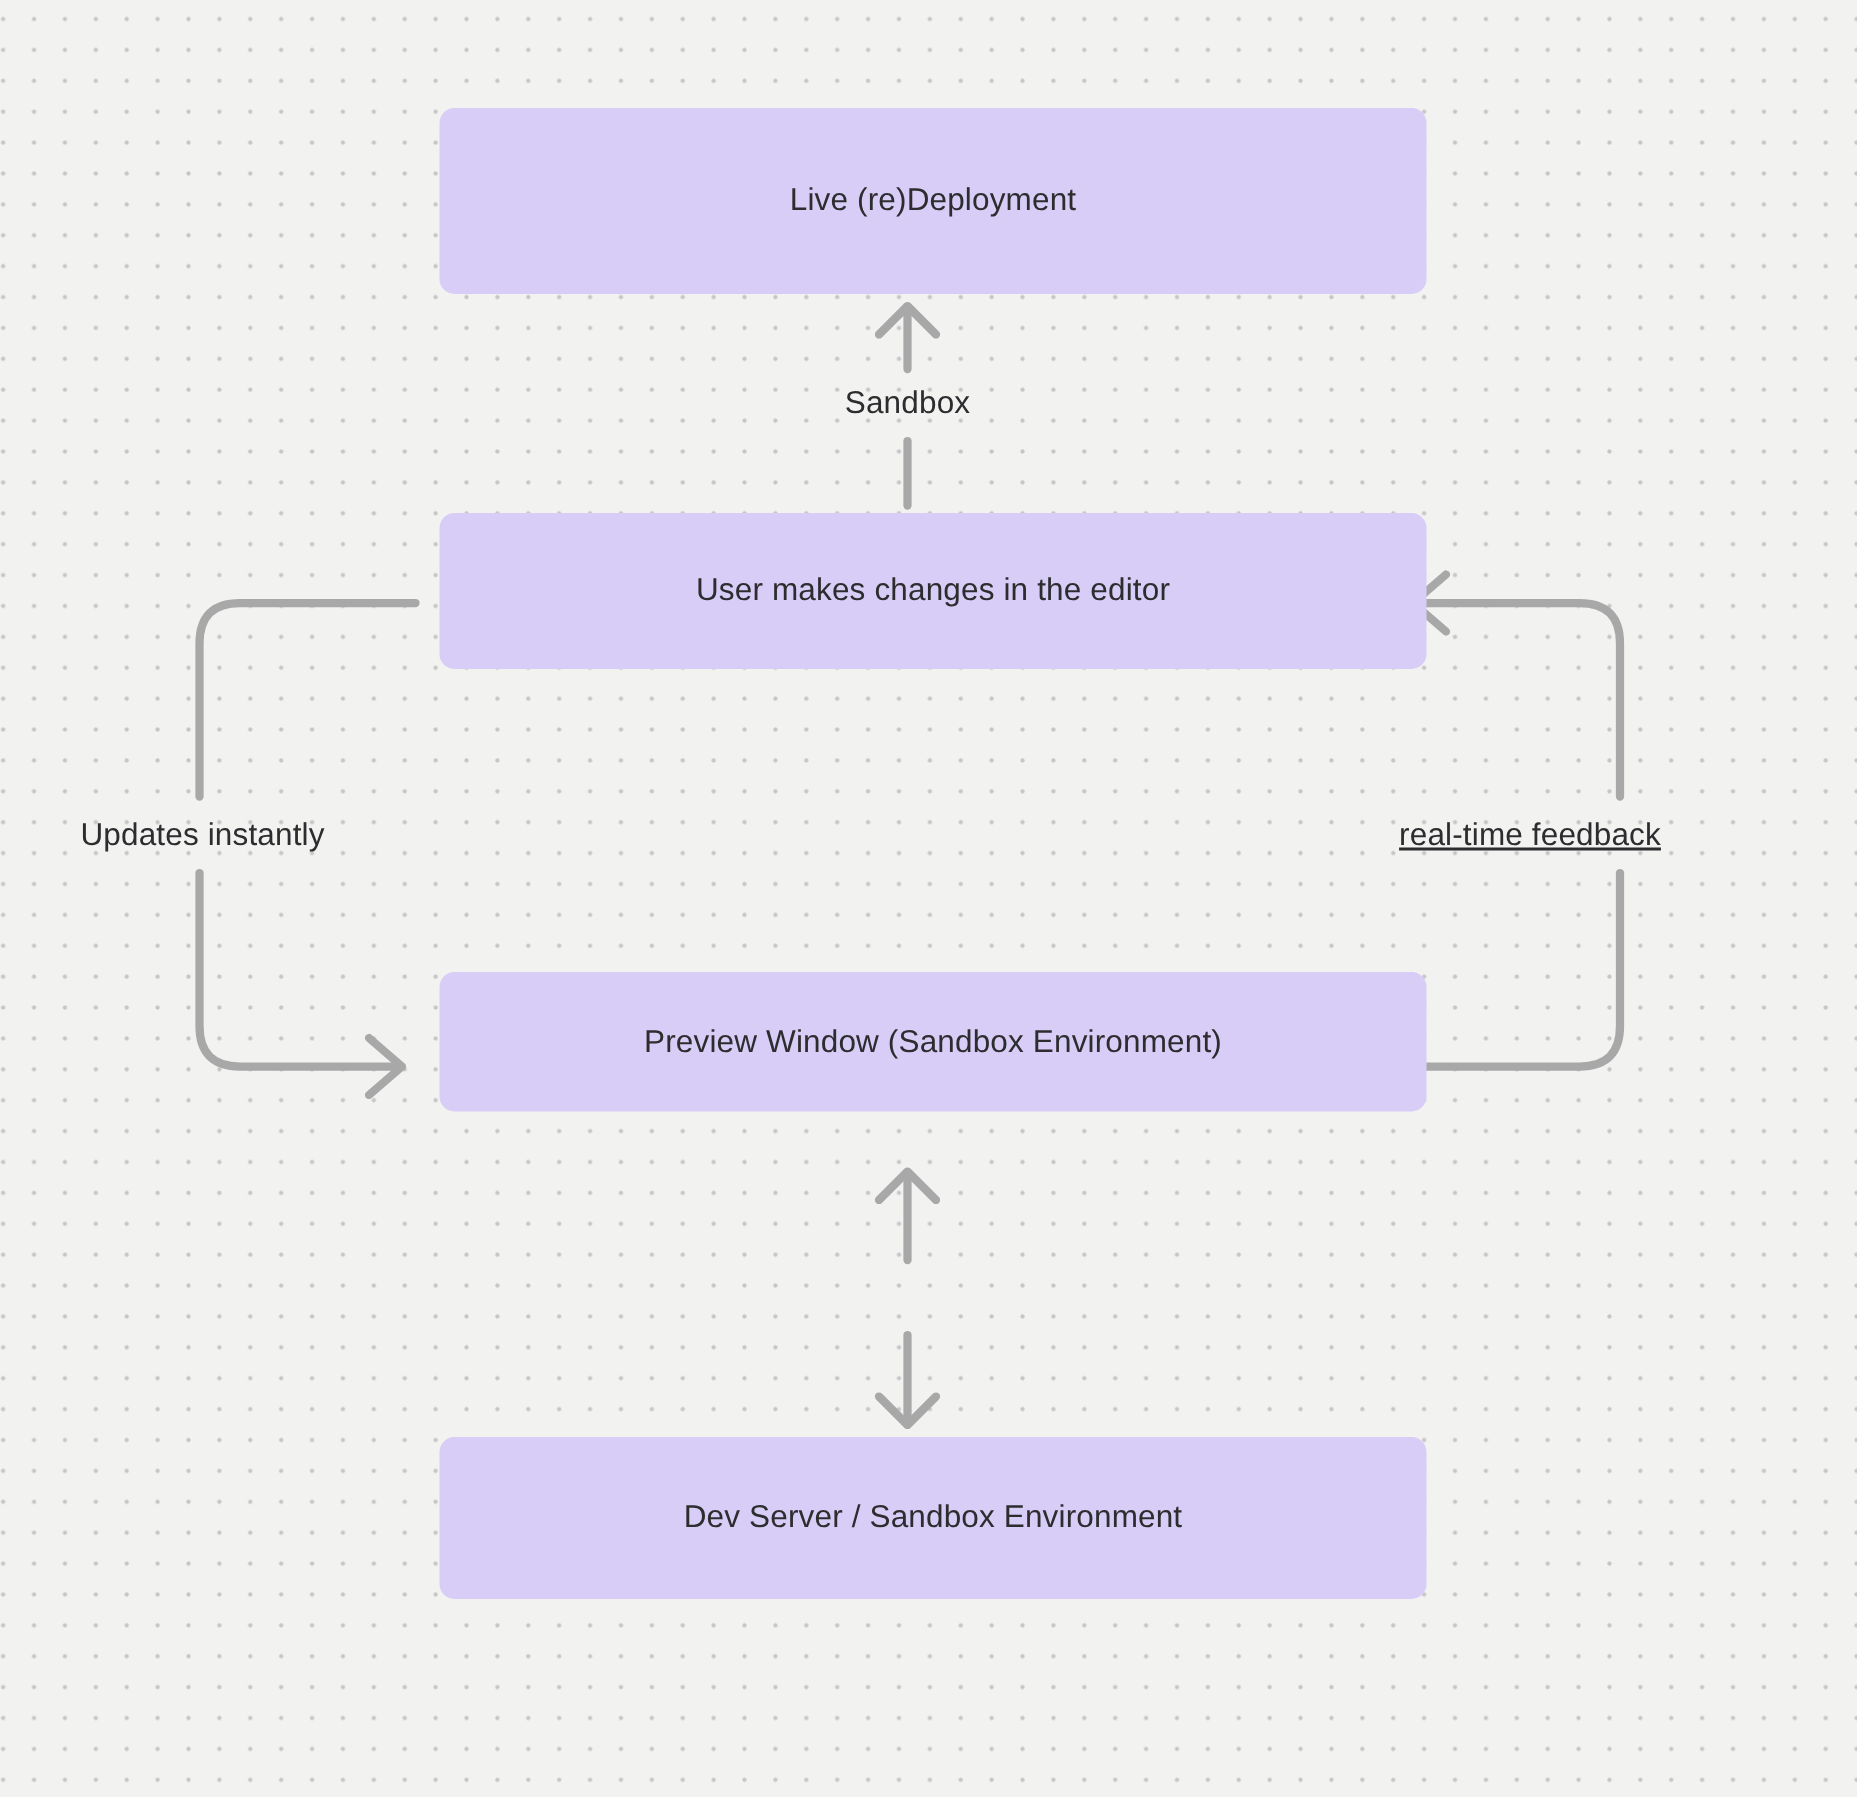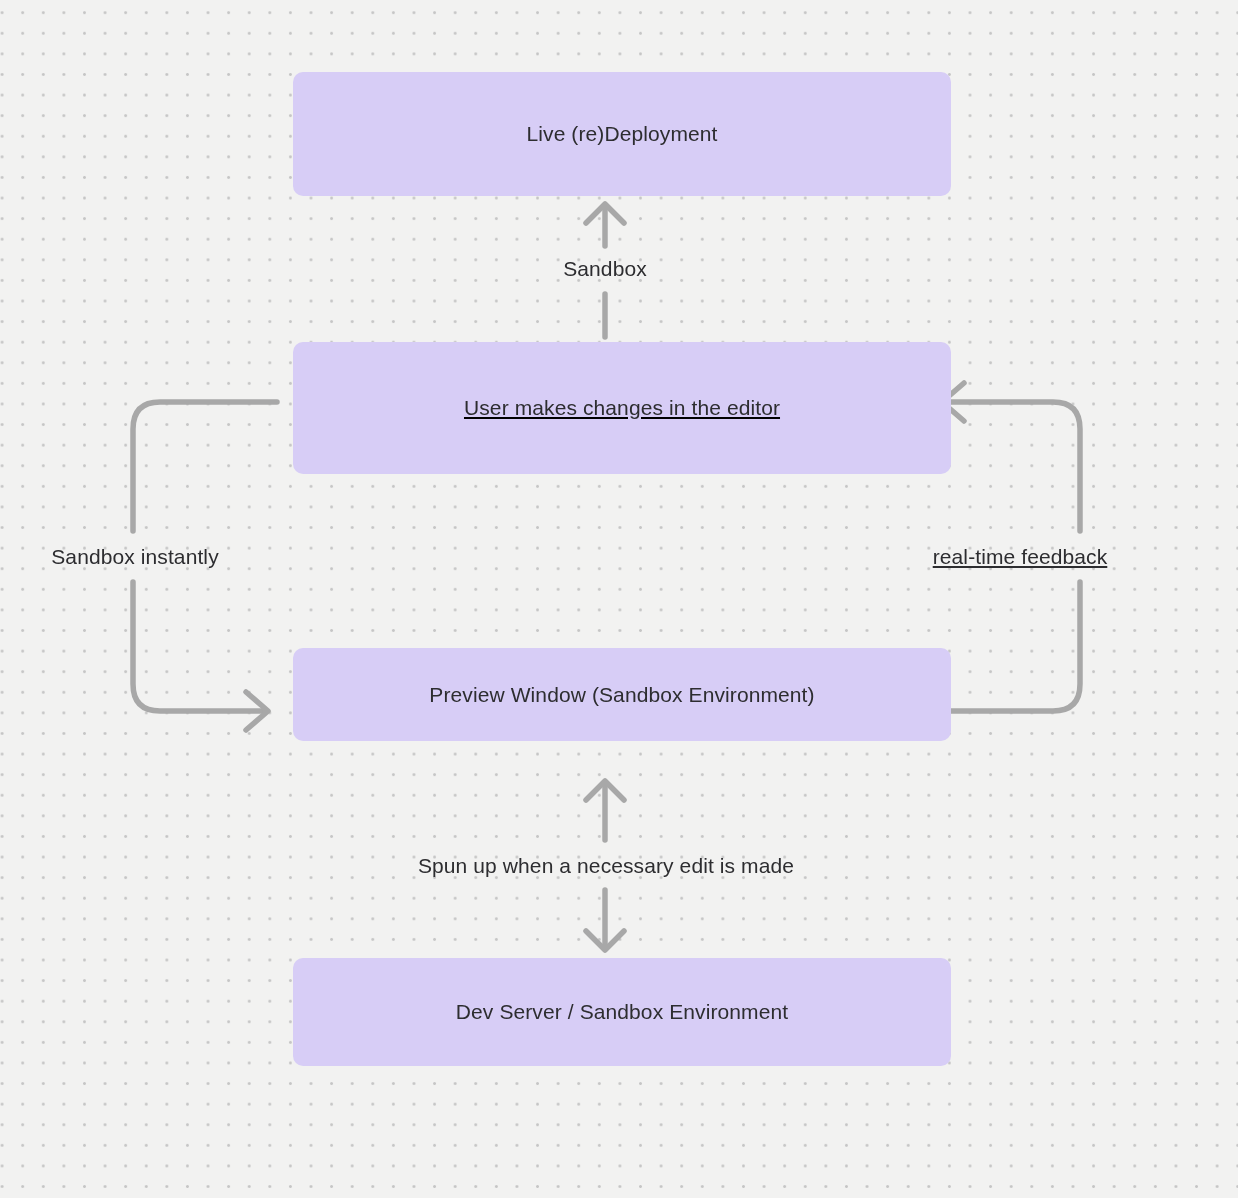--- a/index.html
+++ b/index.html
@@ -57,21 +57,21 @@
   }
   .edge-label {
     position: absolute;
     transform: translate(-50%, -50%);
     color: var(--text);
     font-size: 21px;
     letter-spacing: 0.1px;
     white-space: nowrap;
   }
   .n1 { top: 72px;  height: 124px; }
-  .n2 { top: 342px; height: 132px; text-decoration: underline; }
+  .n2 { top: 342px; height: 104px; }
   .n3 { top: 648px; height: 93px; }
   .n4 { top: 958px; height: 108px; }
   .lbl-publish  { left: 605px;  top: 269px; }
   .lbl-updates  { left: 135px;  top: 557px; }
   .lbl-feedback { left: 1020px; top: 557px; text-decoration: underline; }
   .lbl-spunup   { left: 606px;  top: 866px; }
 </style>
 </head>
 <body>
 
@@ -115,17 +115,16 @@
 
   <div class="node n3">
     <span>Preview Window (Sandbox Environment)</span>
   </div>
 
   <div class="node n4">
     <span>Dev Server / Sandbox Environment</span>
   </div>
 
   <div class="edge-label lbl-publish">Sandbox</div>
-  <div class="edge-label lbl-updates">Sandbox instantly</div>
+  <div class="edge-label lbl-updates">Updates instantly</div>
   <div class="edge-label lbl-feedback">real-time feedback</div>
-  <div class="edge-label lbl-spunup">Spun up when a necessary edit is made</div>
 
 </div>
 
 </body></html>

